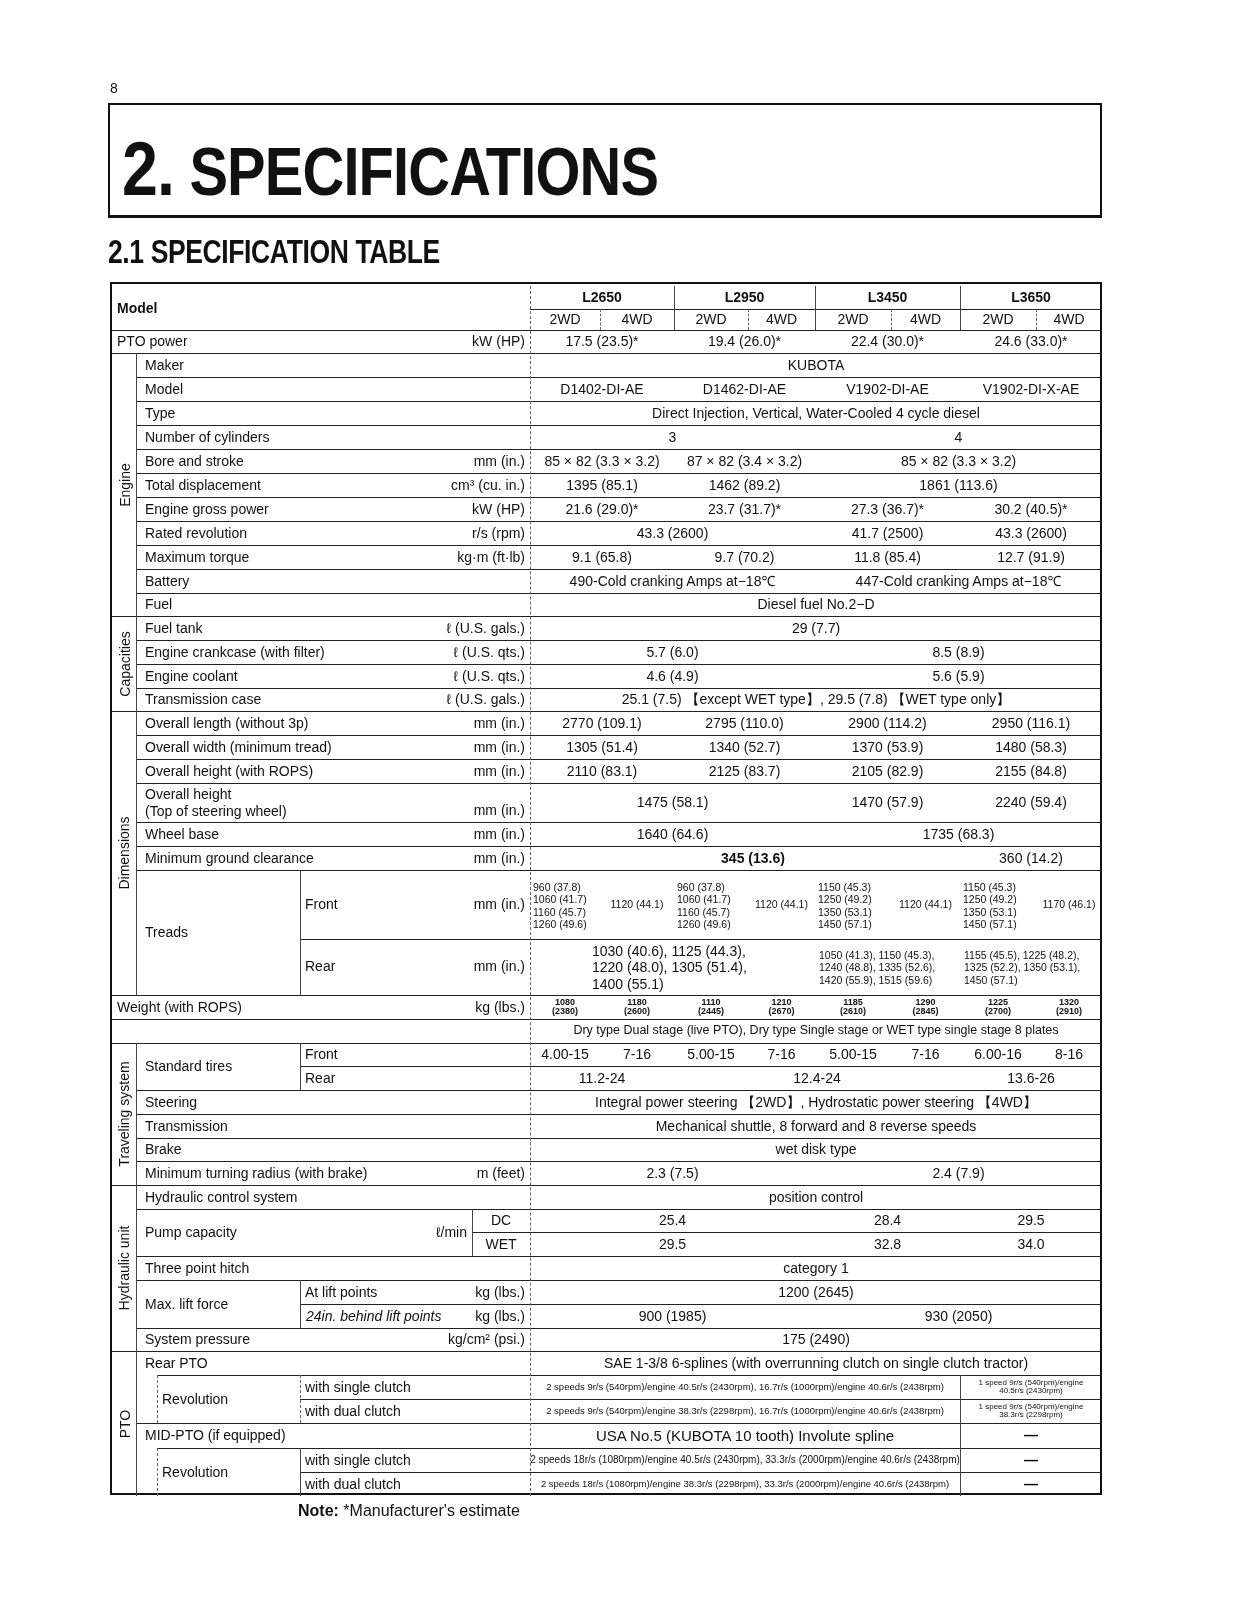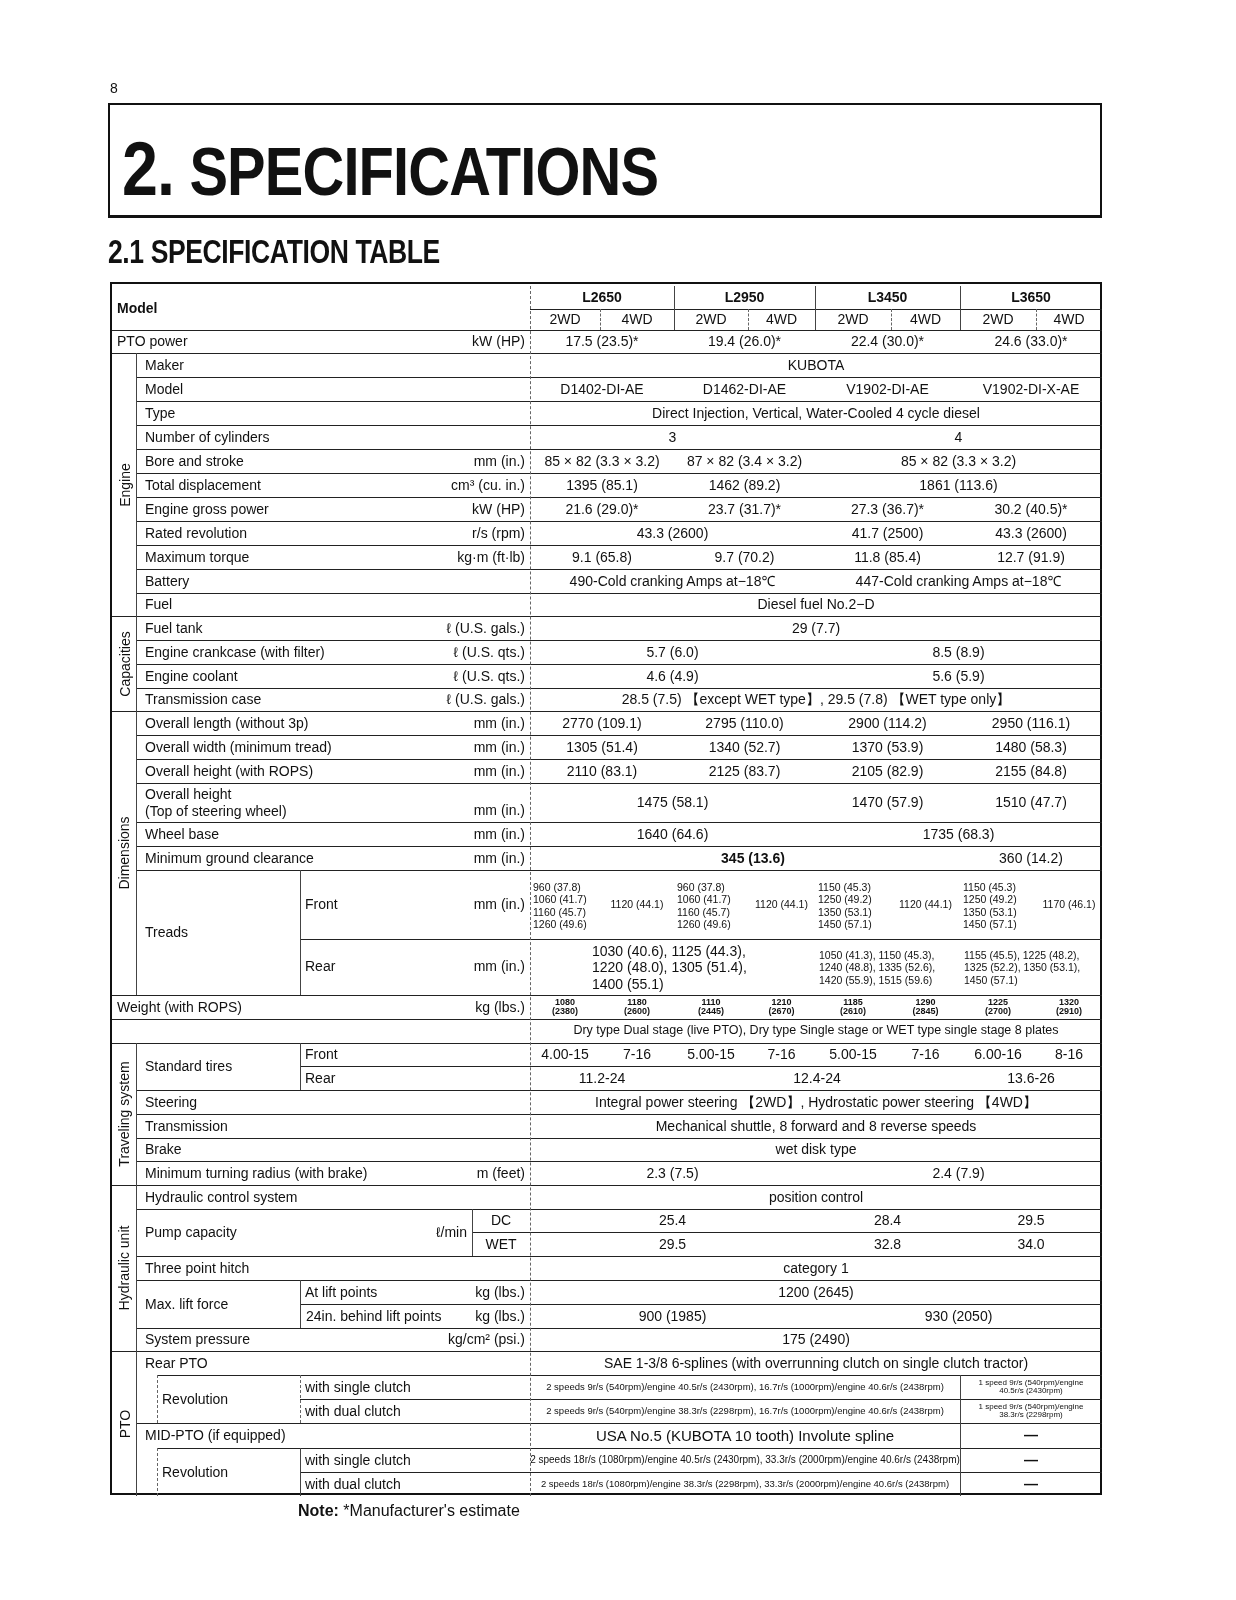--- a/index.html
+++ b/index.html
@@ -127,21 +127,21 @@
     <div class="c ctr" style="left: 418px; top: 356px; width: 285px; height: 24px;">5.7 (6.0)</div>
     <div class="c ctr" style="left: 703px; top: 356px; width: 287px; height: 24px;">8.5 (8.9)</div>
     <div class="hl" style="left: 24px; width: 966px; top: 380px;"></div>
     <div class="c " style="left: 28px; top: 380px; width: 360px; height: 24px; padding-left: 5px;">Engine coolant</div>
     <div class="c rt" style="left: 300px; top: 380px; width: 118px; height: 24px; padding-right: 5px;">ℓ (U.S. qts.)</div>
     <div class="c ctr" style="left: 418px; top: 380px; width: 285px; height: 24px;">4.6 (4.9)</div>
     <div class="c ctr" style="left: 703px; top: 380px; width: 287px; height: 24px;">5.6 (5.9)</div>
     <div class="hl" style="left: 24px; width: 966px; top: 404px;"></div>
     <div class="c " style="left: 28px; top: 404px; width: 360px; height: 23px; padding-left: 5px;">Transmission case</div>
     <div class="c rt" style="left: 300px; top: 404px; width: 118px; height: 23px; padding-right: 5px;">ℓ (U.S. gals.)</div>
-    <div class="c ctr" style="left: 418px; top: 404px; width: 572px; height: 23px;">28.5 (7.5) 【except WET type】, 29.5 (7.8) 【WET type only】</div>
+    <div class="c ctr" style="left: 418px; top: 404px; width: 572px; height: 23px;">25.1 (7.5) 【except WET type】, 29.5 (7.8) 【WET type only】</div>
     <div class="hl" style="left: 0px; width: 990px; top: 427px;"></div>
     <div class="vert" style="width: 95px; height: 24px; line-height: 24px; left: -35.5px; top: 367.5px;">Capacities</div>
     <div class="c " style="left: 28px; top: 427px; width: 360px; height: 24px; padding-left: 5px;">Overall length (without 3p)</div>
     <div class="c rt" style="left: 300px; top: 427px; width: 118px; height: 24px; padding-right: 5px;">mm (in.)</div>
     <div class="c ctr" style="left: 418px; top: 427px; width: 144px; height: 24px;">2770 (109.1)</div>
     <div class="c ctr" style="left: 562px; top: 427px; width: 141px; height: 24px;">2795 (110.0)</div>
     <div class="c ctr" style="left: 703px; top: 427px; width: 145px; height: 24px;">2900 (114.2)</div>
     <div class="c ctr" style="left: 848px; top: 427px; width: 142px; height: 24px;">2950 (116.1)</div>
     <div class="hl" style="left: 24px; width: 966px; top: 451px;"></div>
     <div class="c " style="left: 28px; top: 451px; width: 360px; height: 24px; padding-left: 5px;">Overall width (minimum tread)</div>
@@ -158,21 +158,21 @@
     <div class="c ctr" style="left: 703px; top: 475px; width: 145px; height: 24px;">2105 (82.9)</div>
     <div class="c ctr" style="left: 848px; top: 475px; width: 142px; height: 24px;">2155 (84.8)</div>
     <div class="hl" style="left: 24px; width: 966px; top: 499px;"></div>
     <div class="c multi-l" style="left: 28px; top: 499px; width: 272px; height: 39px; padding-left: 5px;">
       <span>Overall height</span>
       <span>(Top of steering wheel)</span>
     </div>
     <div class="c rt" style="left: 300px; top: 515px; width: 118px; height: 23px; padding-right: 5px;">mm (in.)</div>
     <div class="c ctr" style="left: 418px; top: 499px; width: 285px; height: 39px;">1475 (58.1)</div>
     <div class="c ctr" style="left: 703px; top: 499px; width: 145px; height: 39px;">1470 (57.9)</div>
-    <div class="c ctr" style="left: 848px; top: 499px; width: 142px; height: 39px;">1510 (47.7)</div>
+    <div class="c ctr" style="left: 848px; top: 499px; width: 142px; height: 39px;">2240 (59.4)</div>
     <div class="hl" style="left: 24px; width: 966px; top: 538px;"></div>
     <div class="c " style="left: 28px; top: 538px; width: 360px; height: 24px; padding-left: 5px;">Wheel base</div>
     <div class="c rt" style="left: 300px; top: 538px; width: 118px; height: 24px; padding-right: 5px;">mm (in.)</div>
     <div class="c ctr" style="left: 418px; top: 538px; width: 285px; height: 24px;">1640 (64.6)</div>
     <div class="c ctr" style="left: 703px; top: 538px; width: 287px; height: 24px;">1735 (68.3)</div>
     <div class="hl" style="left: 24px; width: 966px; top: 562px;"></div>
     <div class="c " style="left: 28px; top: 562px; width: 360px; height: 24px; padding-left: 5px;">Minimum ground clearance</div>
     <div class="c rt" style="left: 300px; top: 562px; width: 118px; height: 24px; padding-right: 5px;">mm (in.)</div>
     <div class="c ctr" style="left: 426px; top: 562px; width: 430px; height: 24px; font-weight: bold;">345 (13.6)</div>
     <div class="c ctr" style="left: 848px; top: 562px; width: 142px; height: 24px;">360 (14.2)</div>
@@ -312,21 +312,21 @@
     <div class="hl" style="left: 360px; width: 630px; top: 948px;"></div>
     <div class="hl" style="left: 24px; width: 966px; top: 972px;"></div>
     <div class="c " style="left: 28px; top: 972px; width: 360px; height: 24px; padding-left: 5px;">Three point hitch</div>
     <div class="c ctr" style="left: 418px; top: 972px; width: 572px; height: 24px;">category 1</div>
     <div class="hl" style="left: 24px; width: 966px; top: 996px;"></div>
     <div class="c " style="left: 28px; top: 996px; width: 160px; height: 48px; padding-left: 5px;">Max. lift force</div>
     <div class="c " style="left: 188px; top: 996px; width: 152px; height: 24px; padding-left: 5px;">At lift points</div>
     <div class="c rt" style="left: 330px; top: 996px; width: 88px; height: 24px; padding-right: 5px;">kg (lbs.)</div>
     <div class="c ctr" style="left: 418px; top: 996px; width: 572px; height: 24px;">1200 (2645)</div>
     <div class="hl" style="left: 188px; width: 802px; top: 1020px;"></div>
-    <div class="c " style="left: 172px; top: 1020px; width: 152px; height: 24px; padding-left: 22px;">24in. behind lift points</div>
+    <div class="c " style="left: 172px; top: 1020px; width: 152px; height: 24px; padding-left: 22px; font-style: italic;">24in. behind lift points</div>
     <div class="c rt" style="left: 330px; top: 1020px; width: 88px; height: 24px; padding-right: 5px;">kg (lbs.)</div>
     <div class="c ctr" style="left: 418px; top: 1020px; width: 285px; height: 24px;">900 (1985)</div>
     <div class="c ctr" style="left: 703px; top: 1020px; width: 287px; height: 24px;">930 (2050)</div>
     <div class="hl" style="left: 24px; width: 966px; top: 1044px;"></div>
     <div class="c " style="left: 28px; top: 1044px; width: 360px; height: 23px; padding-left: 5px;">System pressure</div>
     <div class="c rt" style="left: 300px; top: 1044px; width: 118px; height: 23px; padding-right: 5px;">kg/cm² (psi.)</div>
     <div class="c ctr" style="left: 418px; top: 1044px; width: 572px; height: 23px;">175 (2490)</div>
     <div class="hl" style="left: 0px; width: 990px; top: 1067px;"></div>
     <div class="vert" style="width: 166px; height: 24px; line-height: 24px; left: -71px; top: 972px;">Hydraulic unit</div>
     <div class="c " style="left: 28px; top: 1067px; width: 390px; height: 24px; padding-left: 5px; text-align: center;">Rear PTO</div>

